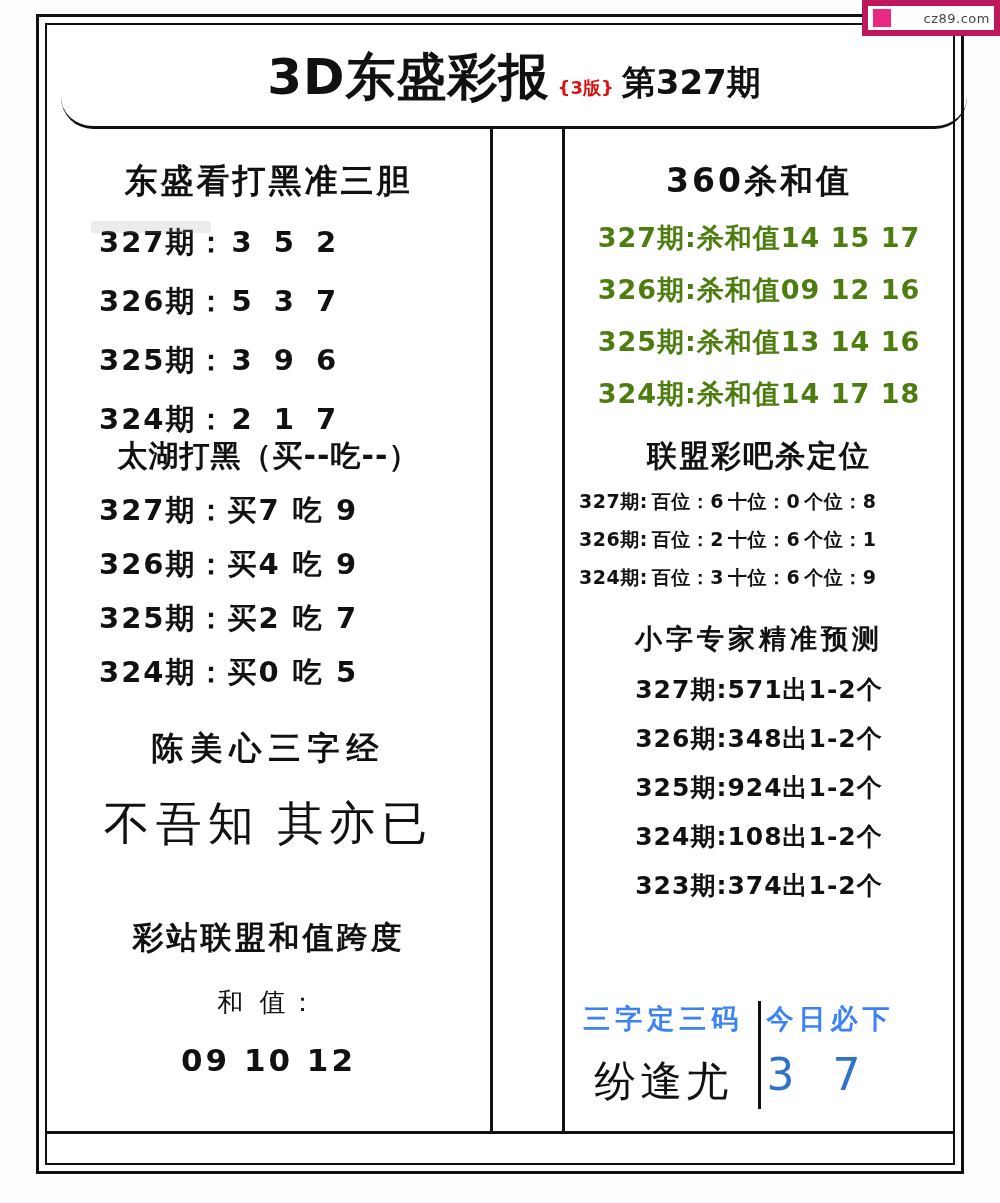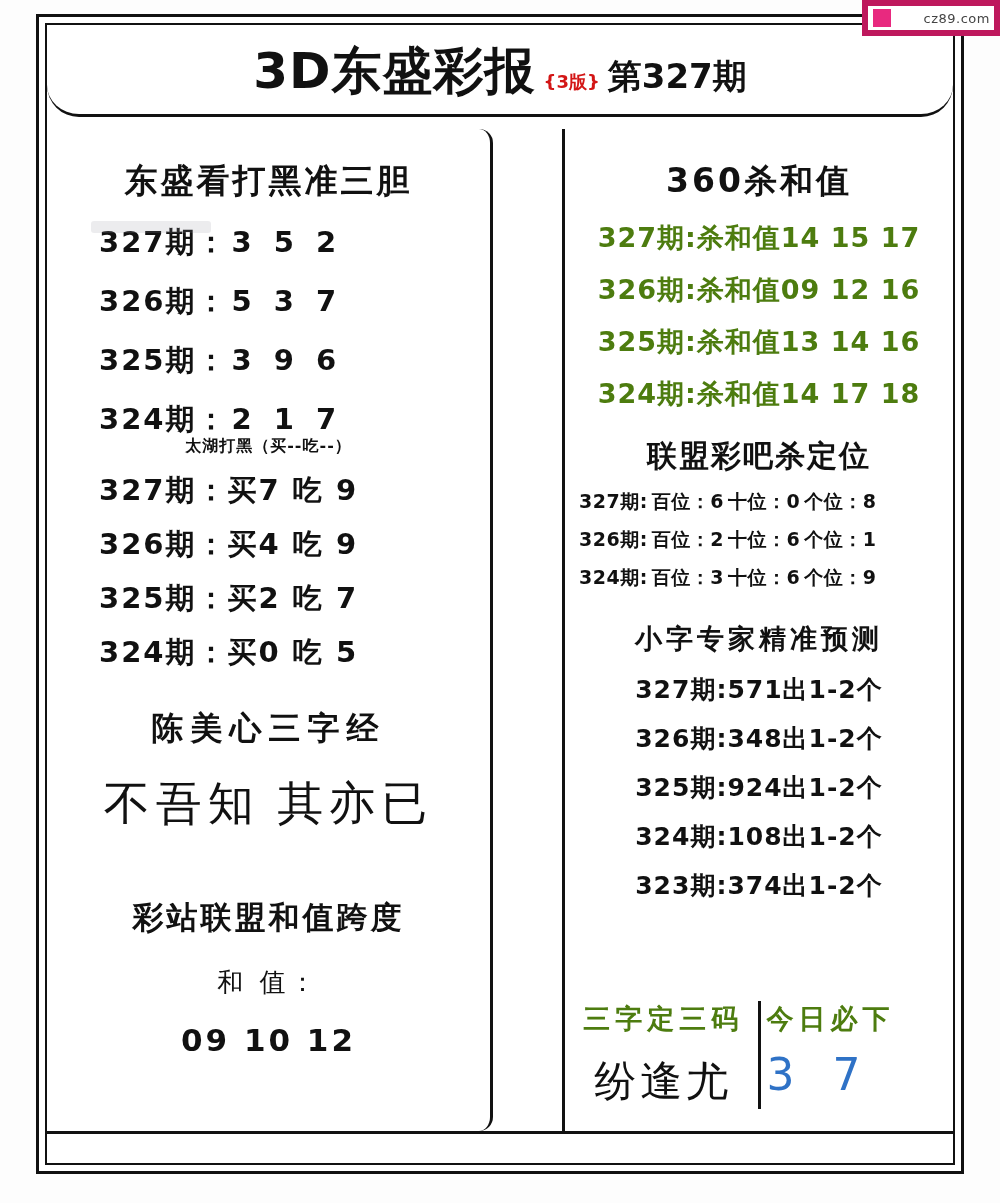--- a/index.html
+++ b/index.html
@@ -62,24 +62,24 @@
     left: 6px;
     top: 6px;
     right: 6px;
     bottom: 6px;
     border: 2px solid #111;
     box-sizing: border-box;
   }
   
   .header {
     position: absolute;
-    left: 0;
+    left: 14px;
     top: 0;
     width: 100%;
-    height: 92px;
+    height: 104px;
     border-bottom: 3px solid #111;
     box-sizing: border-box;
     display: flex;
     align-items: center;
     justify-content: center;
     border-radius: 32px;
   }
   .title-row {
     display: flex;
     align-items: baseline;
@@ -113,21 +113,20 @@
     top: 104px;
     right: 0;
     bottom: 32px;
     display: flex;
   }
   .col-left {
     width: 446px;
     border-right: 3px solid #111;
     box-sizing: border-box;
     position: relative;
-    border-radius: 14px;
   }
   .col-gap {
     width: 72px;
     border-right: 3px solid #111;
     box-sizing: border-box;
   }
   .col-right {
     flex: 1;
     position: relative;
     box-sizing: border-box;
@@ -167,21 +166,21 @@
     margin-top: 19px;
     letter-spacing: 2px;
   }
   .l-dan-row .nums {
     letter-spacing: 6px;
     margin-left: 4px;
   }
   .taihu-sub {
     text-align: center;
     font-family: "DejaVu Sans", "Liberation Sans", sans-serif;
-    font-size: 16px;
+    font-size: 30px;
     font-weight: bold;
     color: #111;
     margin-top: -4px;
     letter-spacing: 1px;
   }
   .l-buy-row {
     font-size: 29px;
     margin-top: 14px;
     letter-spacing: 2px;
   }
@@ -284,21 +283,21 @@
   }
   .bb-right {
     flex: 1;
     text-align: left;
     padding-left: 6px;
   }
   .bb-head {
     font-family: Liberation Mono, monospace;
     font-size: 27px;
     font-weight: bold;
-    color: #4d7c0f;
+    color: #3b82f6;
     letter-spacing: 5px;
   }
   .bb-val {
     font-family: "Liberation Serif", serif;
     font-size: 42px;
     color: #111;
     margin-top: 16px;
     letter-spacing: 4px;
   }
   .bb-val-blue {

